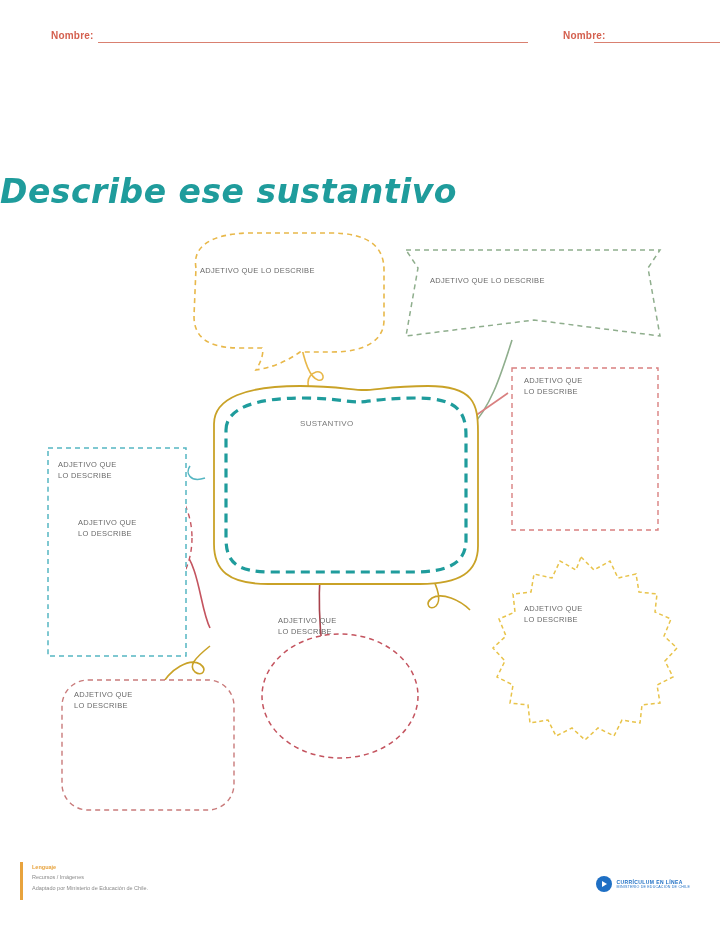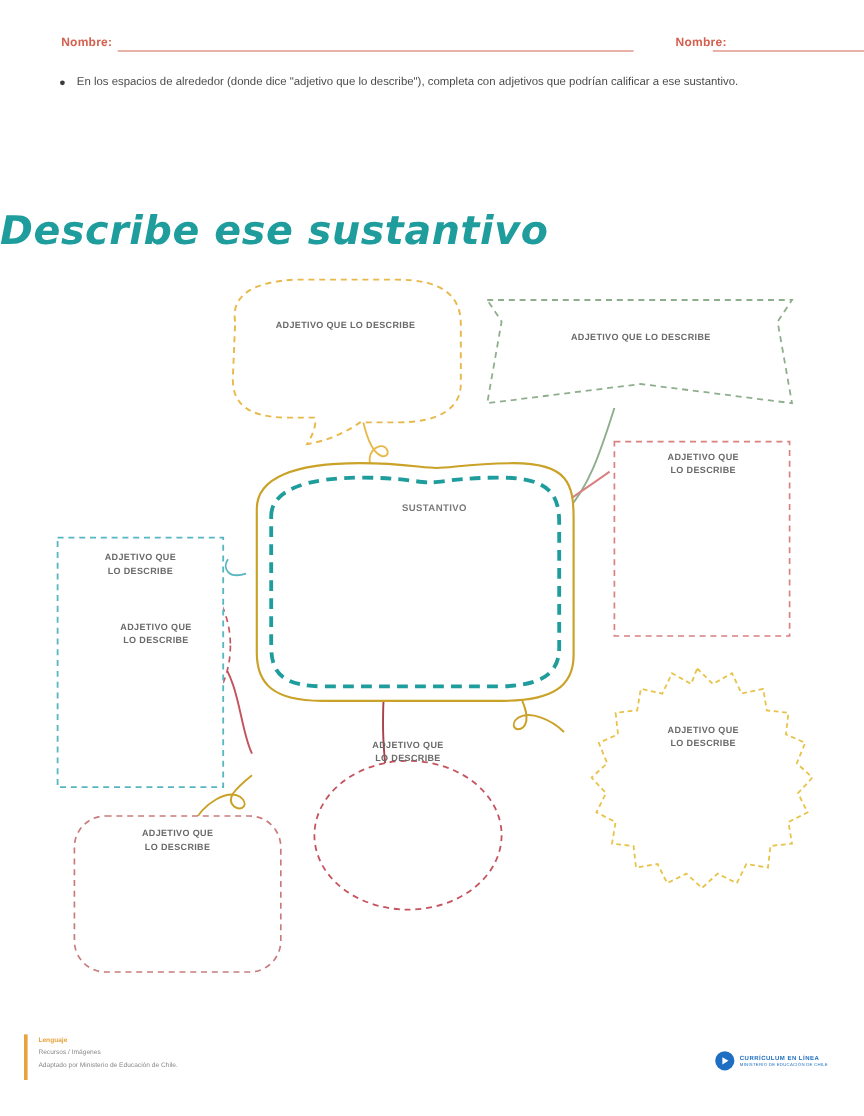--- a/index.html
+++ b/index.html
@@ -121,23 +121,22 @@
     height: 620px;
   }
   .canvas svg {
     position: absolute;
     left: 0;
     top: 0;
   }
 
   .shape-label {
     position: absolute;
-    text-align: center;
     font-size: 7.5px;
-    font-weight: bold;
+    font-weight: normal;
     color: #6a6a6a;
     letter-spacing: 0.3px;
     line-height: 1.45;
     text-transform: uppercase;
     pointer-events: none;
   }
   .center-label {
     font-size: 8px;
     color: #7a7a7a;
   }
@@ -205,21 +204,20 @@
 
   <div class="header">
     <div class="hdr-label hdr-nombre">Nombre:</div>
     <div class="hdr-line-1"></div>
     <div class="hdr-label hdr-curso">Nombre:</div>
     <div class="hdr-line-2"></div>
   </div>
 
   <div class="instructions">
     <ul class="instr-list">
-      <li>En los espacios de alrededor (donde dice "adjetivo que lo describe"), completa  con adjetivos que podrían calificar a ese sustantivo.</li>
     </ul>
   </div>
 
   <div class="title">Describe ese sustantivo</div>
 
   <div class="canvas">
     <svg width="720" height="620" viewBox="0 0 720 620" xmlns="http://www.w3.org/2000/svg">
 
       <g fill="none" stroke-width="1.6">
         <path d="M182,320 C200,340 200,380 210,400" stroke="#c4545f"></path>

